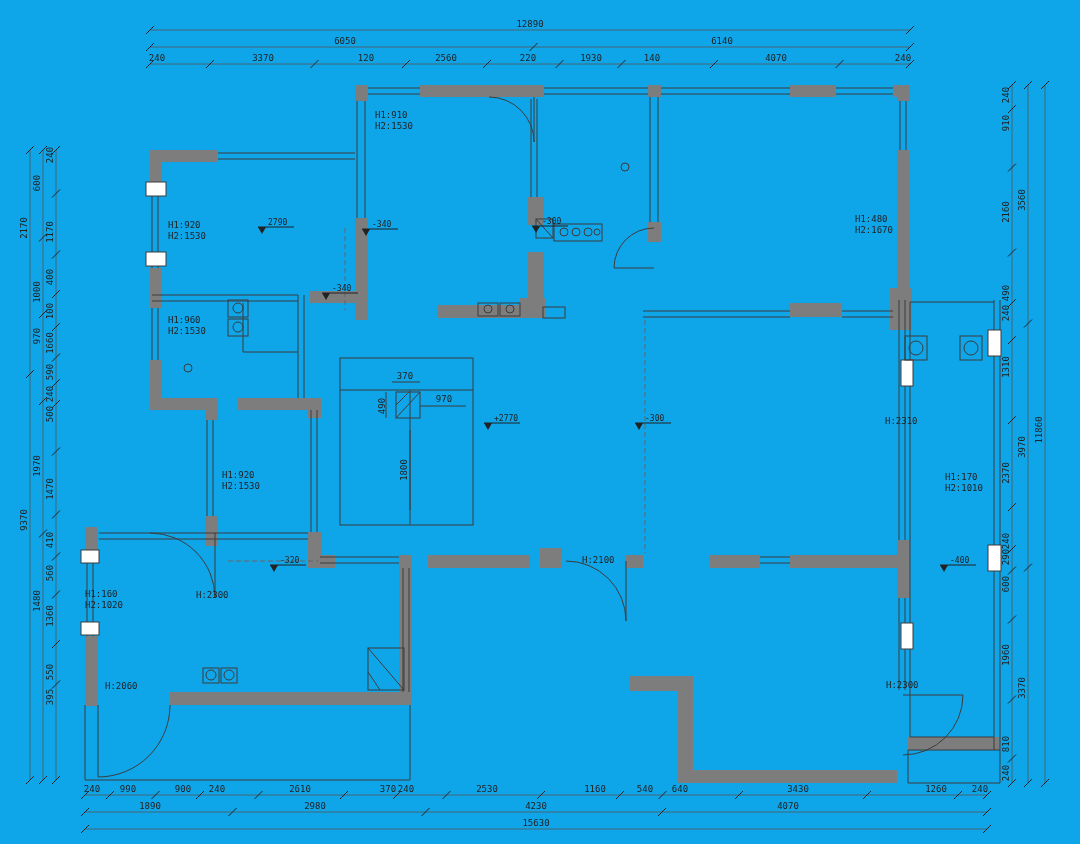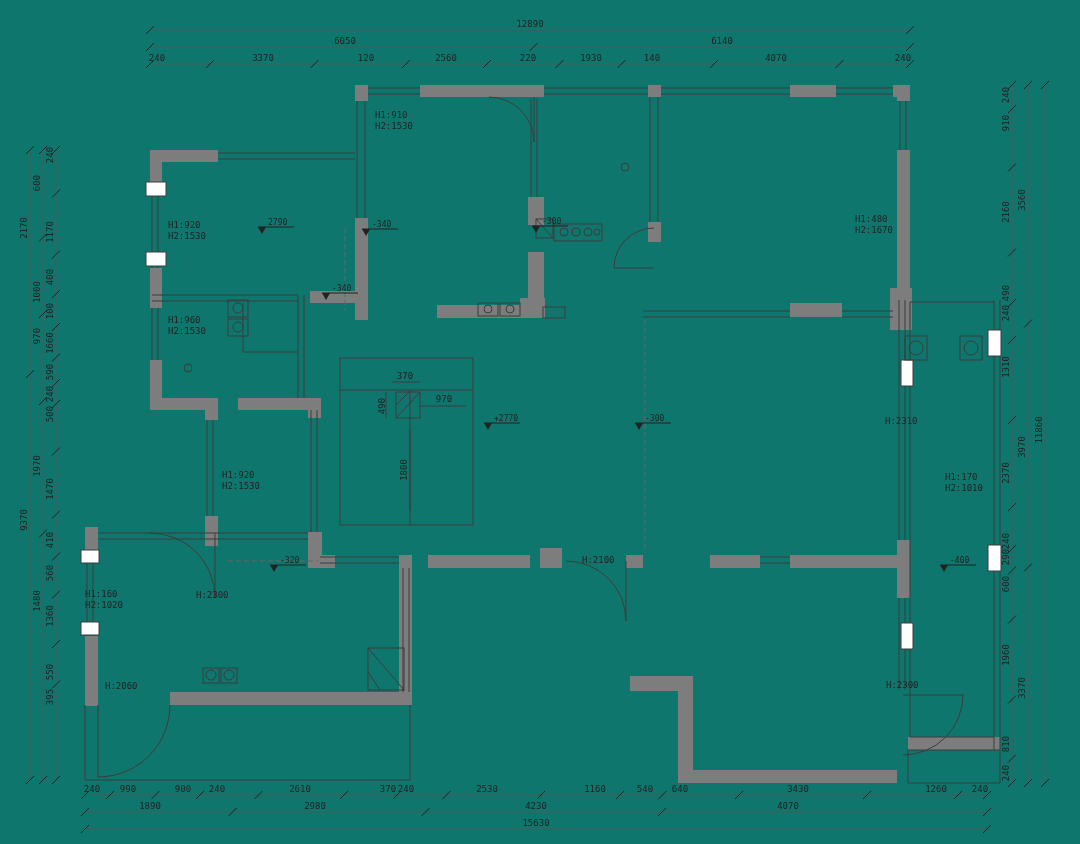--- a/index.html
+++ b/index.html
@@ -1,17 +1,17 @@
 <!DOCTYPE html>
 <html><head>
 <meta charset="utf-8">
 <style>
   html,body{margin:0;padding:0;background:#f3f3f1;}
   body{font-family:"DejaVu Sans","Liberation Sans",sans-serif;}
-  #stage{position:relative;width:1080px;height:844px;background:#0f766e;overflow:hidden;}
+  #stage{position:relative;width:1080px;height:844px;background:#0ea5e9;overflow:hidden;}
   svg{display:block;}
   svg text{font-family:"DejaVu Sans Mono","Liberation Mono",monospace;fill:#222;}
   .dimtxt{font-size:9px;}
   .roomtxt{font-size:9px;}
   .marktxt{font-size:8px;}
 </style>
 </head>
 <body>
 
 <div id="stage">

